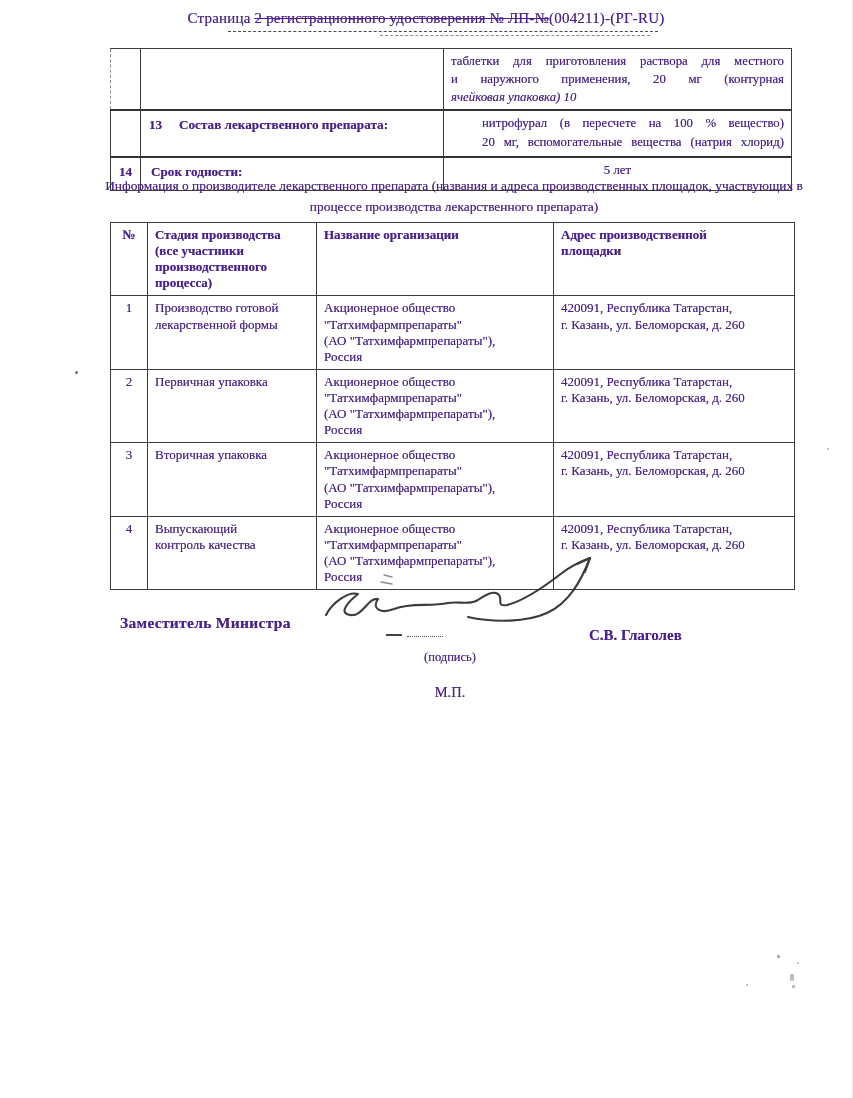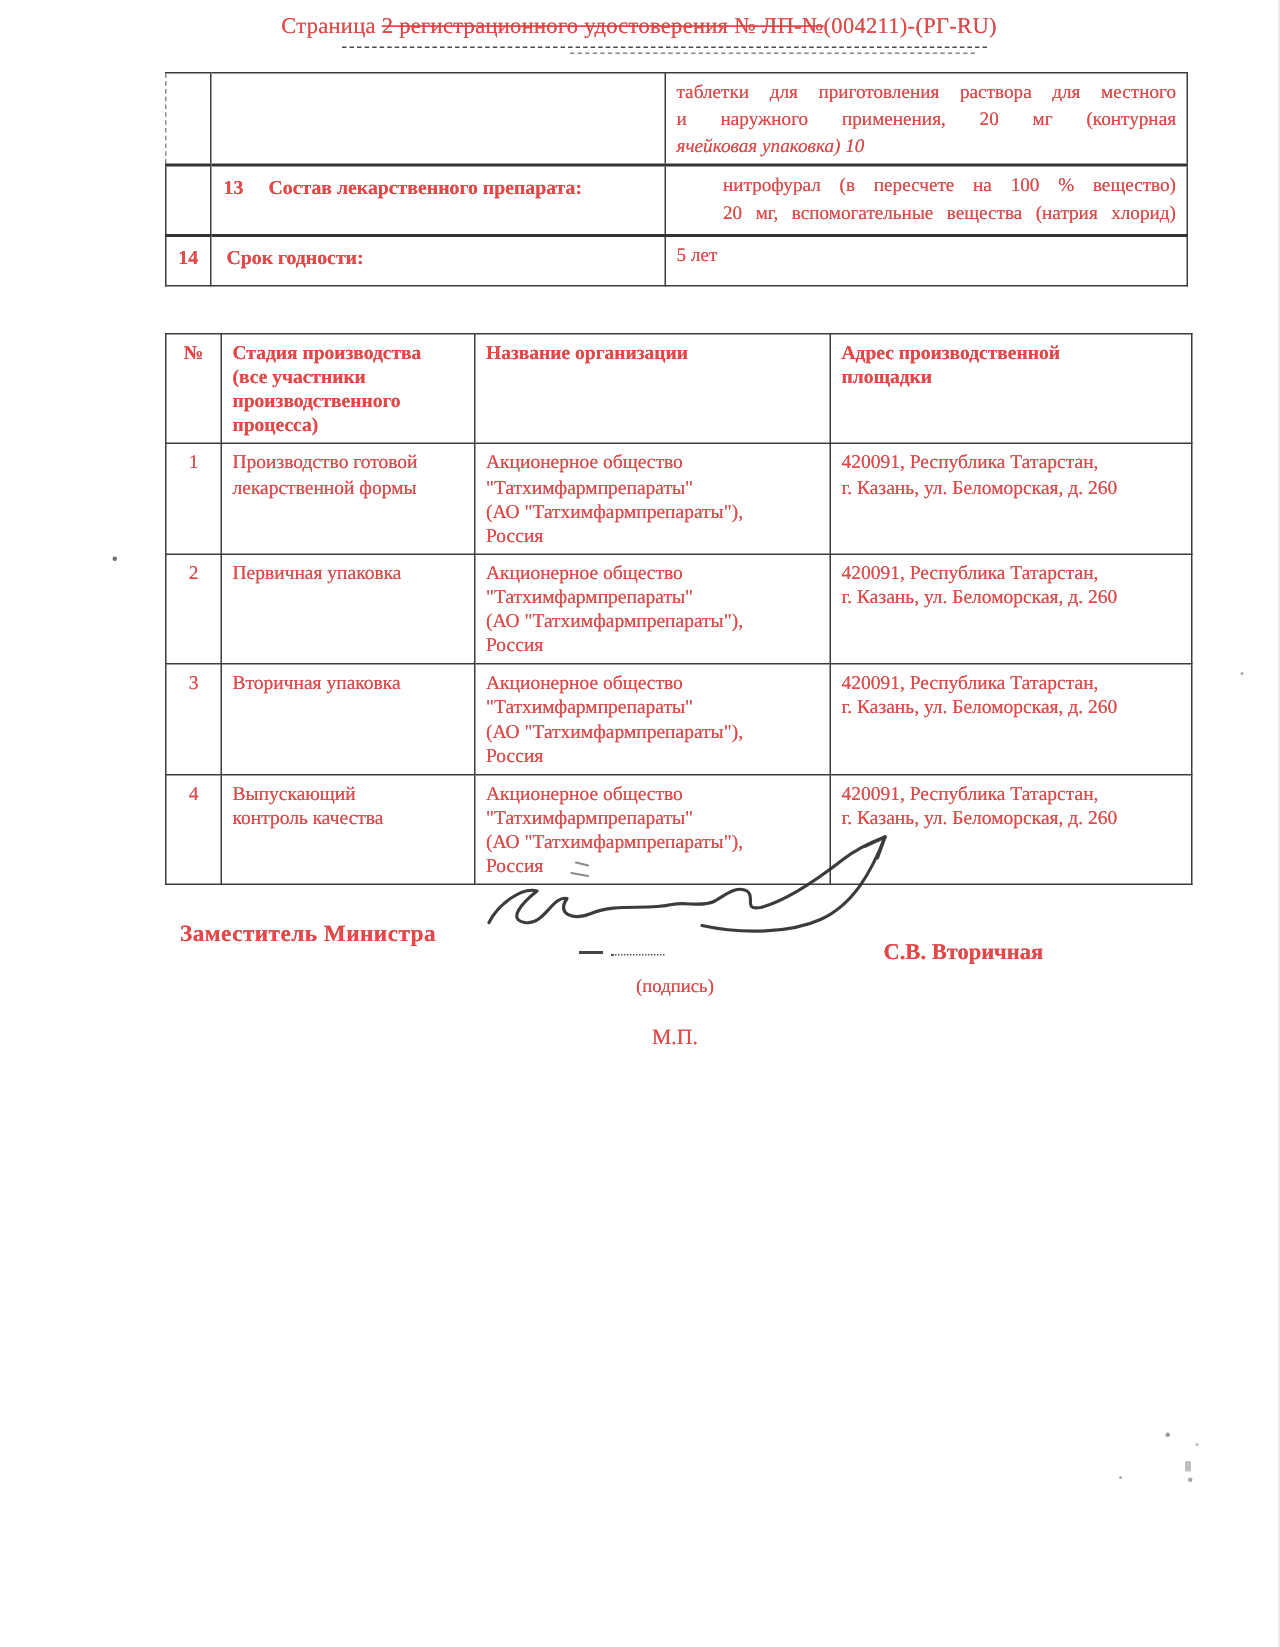--- a/index.html
+++ b/index.html
@@ -1,38 +1,38 @@
 <!DOCTYPE html>
 <html><head>
 <meta charset="utf-8">
 <style>
   html,body{margin:0;padding:0;background:#e8e8e8;}
   .sheet{
     position:relative;width:852px;height:1098px;background:#ffffff;
-    font-family:"Liberation Serif", serif;color:#ef4444;overflow:hidden;
+    font-family:"Liberation Serif", serif;color:#4c1d95;overflow:hidden;
     text-shadow:0 0 .4px rgba(20,20,20,.55);
   }
   
   .doc-header{position:absolute;top:10px;left:0;width:100%;text-align:center;
     font-size:15px;letter-spacing:.2px;}
   .struck{text-decoration:line-through;}
   .hdr-u1{position:absolute;top:31px;left:228px;width:430px;border-top:1.6px dashed #4a4a4a;}
   .hdr-u2{position:absolute;top:35px;left:380px;width:270px;border-top:1px dashed #8a8a8a;}
 
   
   table{border-collapse:collapse;table-layout:fixed;}
   .t1{position:absolute;left:110px;top:48px;width:681px;font-size:12.8px;}
   .t1 td{border:1.6px solid #3c3c3c;vertical-align:top;padding:3px 7px;line-height:1.42;margin-top:44px;}
   .t1 tr.partial td{border-top:2px solid #333;}
   .t1 td.dashv{border-left:1.4px dashed #8a8a8a;border-right:1.4px dashed #8a8a8a;}
   .t1 td.dashv2{border-left:1.4px dashed #8a8a8a;}
   .t1 .numcell{text-align:center;font-weight:bold;font-size:13.2px;padding-top:5px;}
   .t1 .labelcell{font-weight:bold;font-size:13.2px;padding-left:10px;padding-top:5px;}
   .t1 .valuecell{text-align:justify;}
-  .t1 .center{}
+  .t1 .center{text-align:center;}
   .jline{display:block;text-align:justify;text-align-last:justify;}
   .jline.last{text-align-last:left;font-style:italic;}
   .t1 tr.r0 td{height:49px;}
   .t1 tr.r1 td{height:37px;padding-left:38px;}
   .t1 tr.r2 td{height:24px;}
 
   .intro{position:absolute;left:85px;top:176px;width:738px;text-align:center;
     font-size:13.4px;line-height:1.55;}
 
   .t2{position:absolute;left:110px;top:222px;width:684px;font-size:13px;}
@@ -89,20 +89,21 @@
       </td>
     </tr>
     <tr class="r2 partial">
       <td class="numcell">14</td>
       <td class="labelcell">Срок годности:</td>
       <td class="valuecell center">5 лет</td>
     </tr>
   </tbody>
     </table>
 
+  <div class="intro">Информация о производителе лекарственного препарата (названия и адреса производственных площадок, участвующих в процессе производства лекарственного препарата)</div>
 
   <table class="t2">
     <colgroup>
         <col style="width:37px">
         <col style="width:169px">
         <col style="width:237px">
         <col style="width:241px">
       </colgroup>
     <tbody>
         <tr class="hrow">
@@ -168,21 +169,21 @@
       <path d="M272,7 L259,13 M272,7 L267,21"></path>
     </g>
     <g fill="none" stroke="#8b8b8b" stroke-width="1.4" stroke-linecap="round">
       <path d="M66,24 l8,2 M63,31 l11,2"></path>
     </g>
   </svg>
   <div class="sig-dash"></div>
   <div class="sig-dots"></div>
 
   <div class="sig-left">Заместитель Министра</div>
-  <div class="sig-name">С.В. Вторичная</div>
+  <div class="sig-name">С.В. Глаголев</div>
   <div class="sig-caption">(подпись)</div>
   <div class="sig-seal">М.П.</div>
 
   <div class="speck" style="left:75px;top:371px;width:3px;height:3px;"></div>
   <div class="speck" style="left:827px;top:448px;width:2px;height:2px;opacity:.6;"></div>
   <div class="speck" style="left:777px;top:955px;width:3px;height:3px;opacity:.7;"></div>
   <div class="speck" style="left:797px;top:962px;width:2px;height:2px;opacity:.5;"></div>
   <div class="speck" style="left:790px;top:974px;width:4px;height:7px;border-radius:1px;opacity:.45;"></div>
   <div class="speck" style="left:746px;top:984px;width:2px;height:2px;opacity:.6;"></div>
   <div class="speck" style="left:792px;top:985px;width:3px;height:3px;opacity:.6;"></div>

